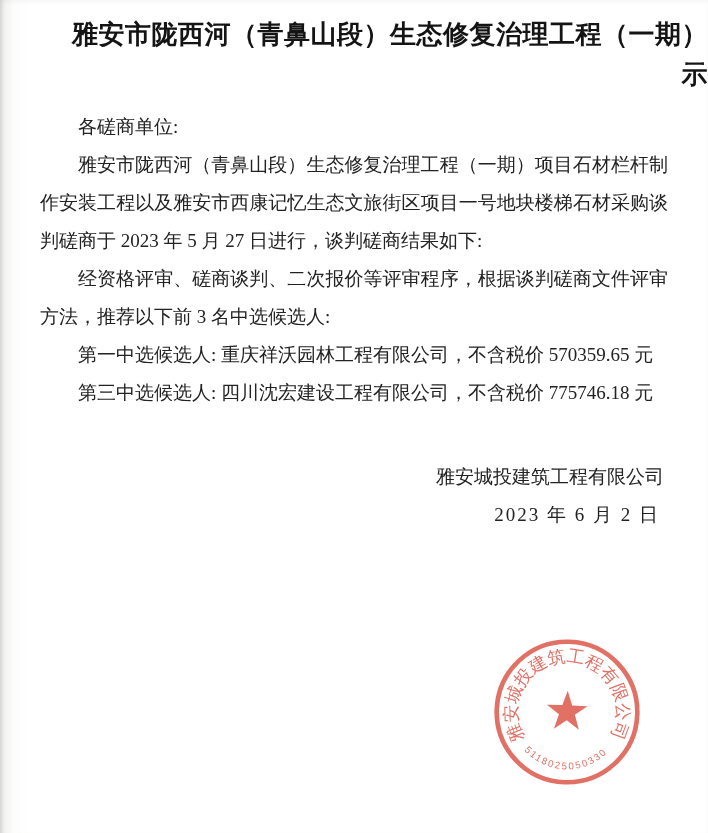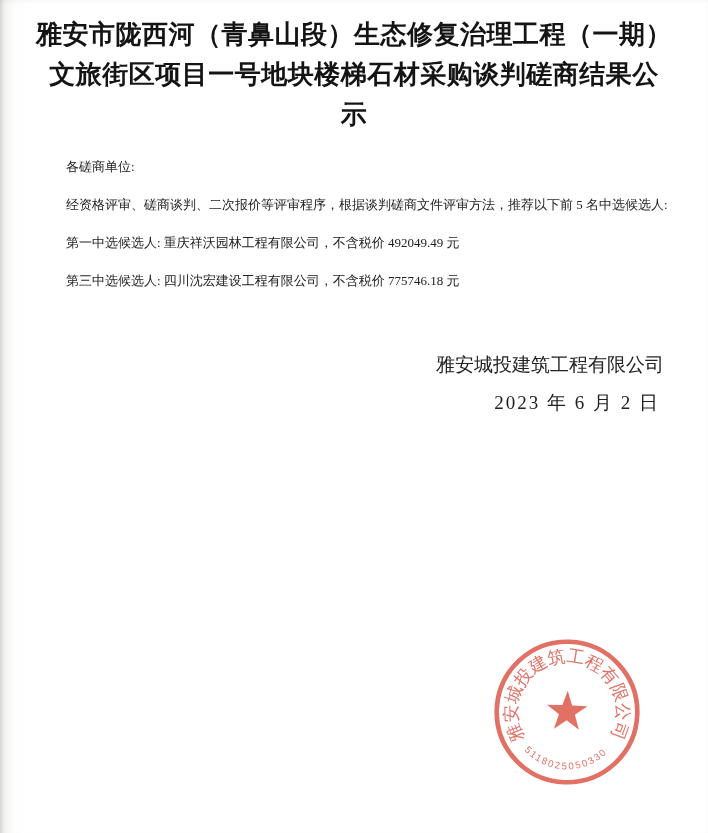--- a/index.html
+++ b/index.html
@@ -13,35 +13,35 @@
   .page {
     position: relative;
     width: 708px; height: 833px;
     background:
       linear-gradient(90deg, #d9d9d9 0px, #f3f3f2 5px, #fdfdfc 14px, #ffffff 30px),
       #ffffff;
     box-shadow: inset 0 2px 4px rgba(0,0,0,0.04);
   }
   .title-block {
     padding-top: 14px;
-    text-align: center;
+    text-align: right;
   }
   .title-line {
     font-family: "Liberation Sans", sans-serif;
     font-weight: bold;
     font-size: 26px;
     line-height: 40px;
     color: #141414;
     letter-spacing: 0.5px;
     white-space: nowrap;
   }
   .body-block {
     margin-top: 14px;
     padding: 0 40px;
-    font-size: 13px;
+    font-size: 19px;
     line-height: 38px;
     text-align: justify;
     color: #222222;
   }
   .salutation { text-indent: 0; }
   .para { text-indent: 2em; margin: 0; }
   .signature-block {
     margin-top: 46px;
     padding-right: 44px;
     text-align: right;
@@ -60,28 +60,28 @@
     pointer-events: none;
   }
 </style>
 </head>
 <body>
 
 <div class="page">
 
   <div class="title-block">
     <div class="title-line">雅安市陇西河（青鼻山段）生态修复治理工程（一期）</div>
-    <div class="title-line">文旅街区项目一号地块楼梯石材采购谈判磋商结果公</div>
     <div class="title-line">示</div>
   </div>
 
   <div class="body-block">
     <p class="para salutation">各磋商单位:</p>
-    <p class="para">经资格评审、磋商谈判、二次报价等评审程序，根据谈判磋商文件评审方法，推荐以下前 5 名中选候选人:</p>
-    <p class="para">第一中选候选人: 重庆祥沃园林工程有限公司，不含税价 492049.49 元</p>
+    <p class="para">雅安市陇西河（青鼻山段）生态修复治理工程（一期）项目石材栏杆制作安装工程以及雅安市西康记忆生态文旅街区项目一号地块楼梯石材采购谈判磋商于 2023 年 5 月 27 日进行，谈判磋商结果如下:</p>
+    <p class="para">经资格评审、磋商谈判、二次报价等评审程序，根据谈判磋商文件评审方法，推荐以下前 3 名中选候选人:</p>
+    <p class="para">第一中选候选人: 重庆祥沃园林工程有限公司，不含税价 570359.65 元</p>
     <p class="para">第三中选候选人: 四川沈宏建设工程有限公司，不含税价 775746.18 元</p>
   </div>
 
   <div class="signature-block">
     <div class="signature-company">雅安城投建筑工程有限公司</div>
     <div class="signature-date">2023 年 6 月 2 日</div>
   </div>
 
   <svg class="stamp" viewBox="0 0 160 160" xmlns="http://www.w3.org/2000/svg">
     <defs>

